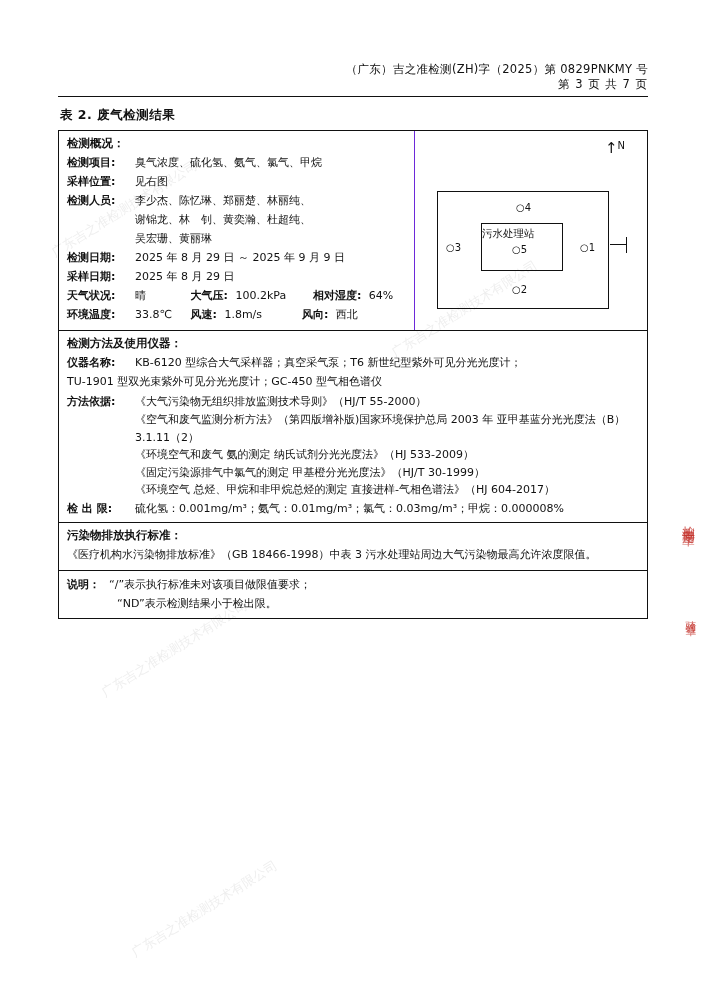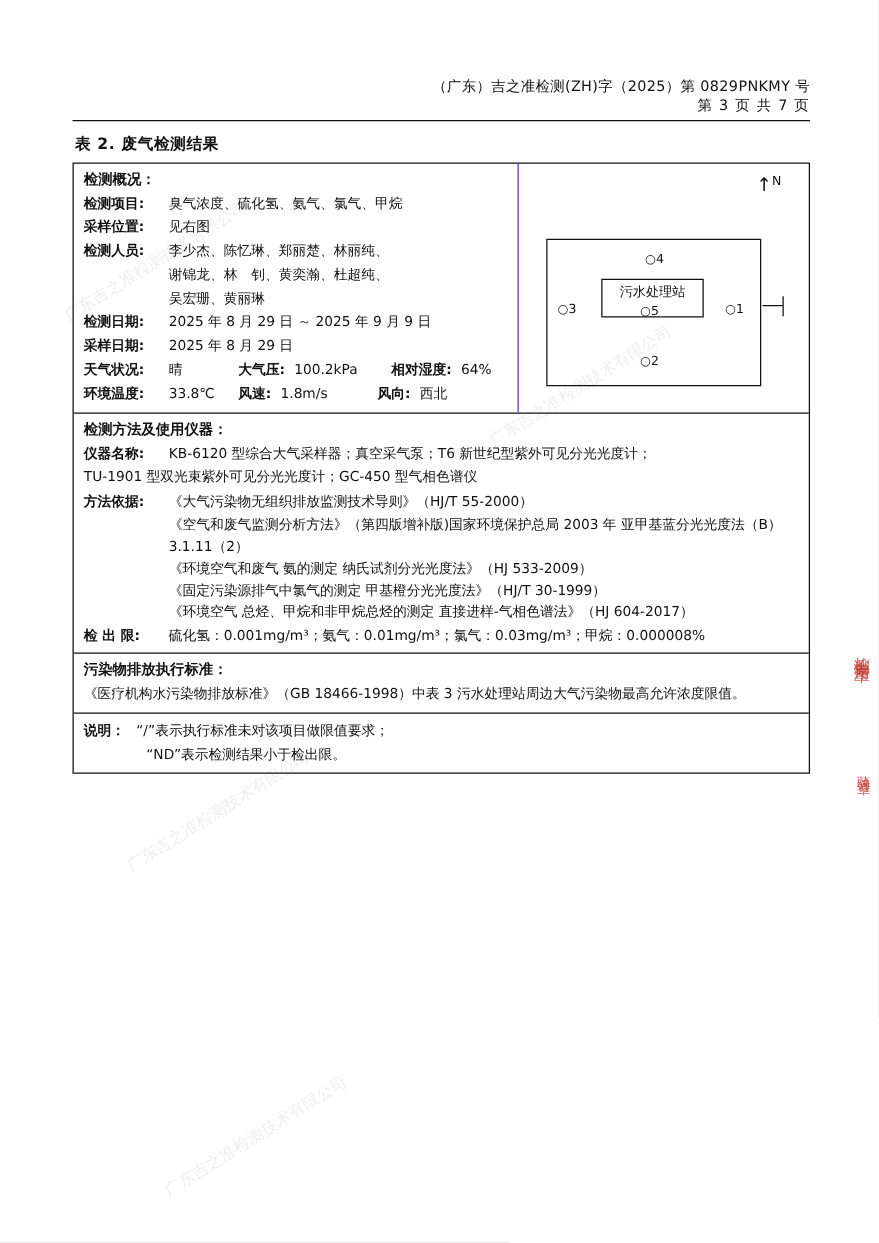--- a/index.html
+++ b/index.html
@@ -111,26 +111,25 @@
     width: 172px;
     height: 118px;
     border: 1px solid #111;
     box-sizing: border-box;
   }
   .plant {
     position: absolute;
     left: 43px;
     top: 31px;
     width: 82px;
-    height: 31px;
+    height: 48px;
     border: 1px solid #111;
     box-sizing: border-box;
     font-size: 10.5px;
     color: #111;
-    text-align: center;
     padding-top: 3px;
   }
   .pt {
     position: absolute;
     font-size: 10px;
     color: #111;
     white-space: nowrap;
   }
   .p4 { left: 78px; top: 10px; }
   .p5 { left: 74px; top: 52px; }

